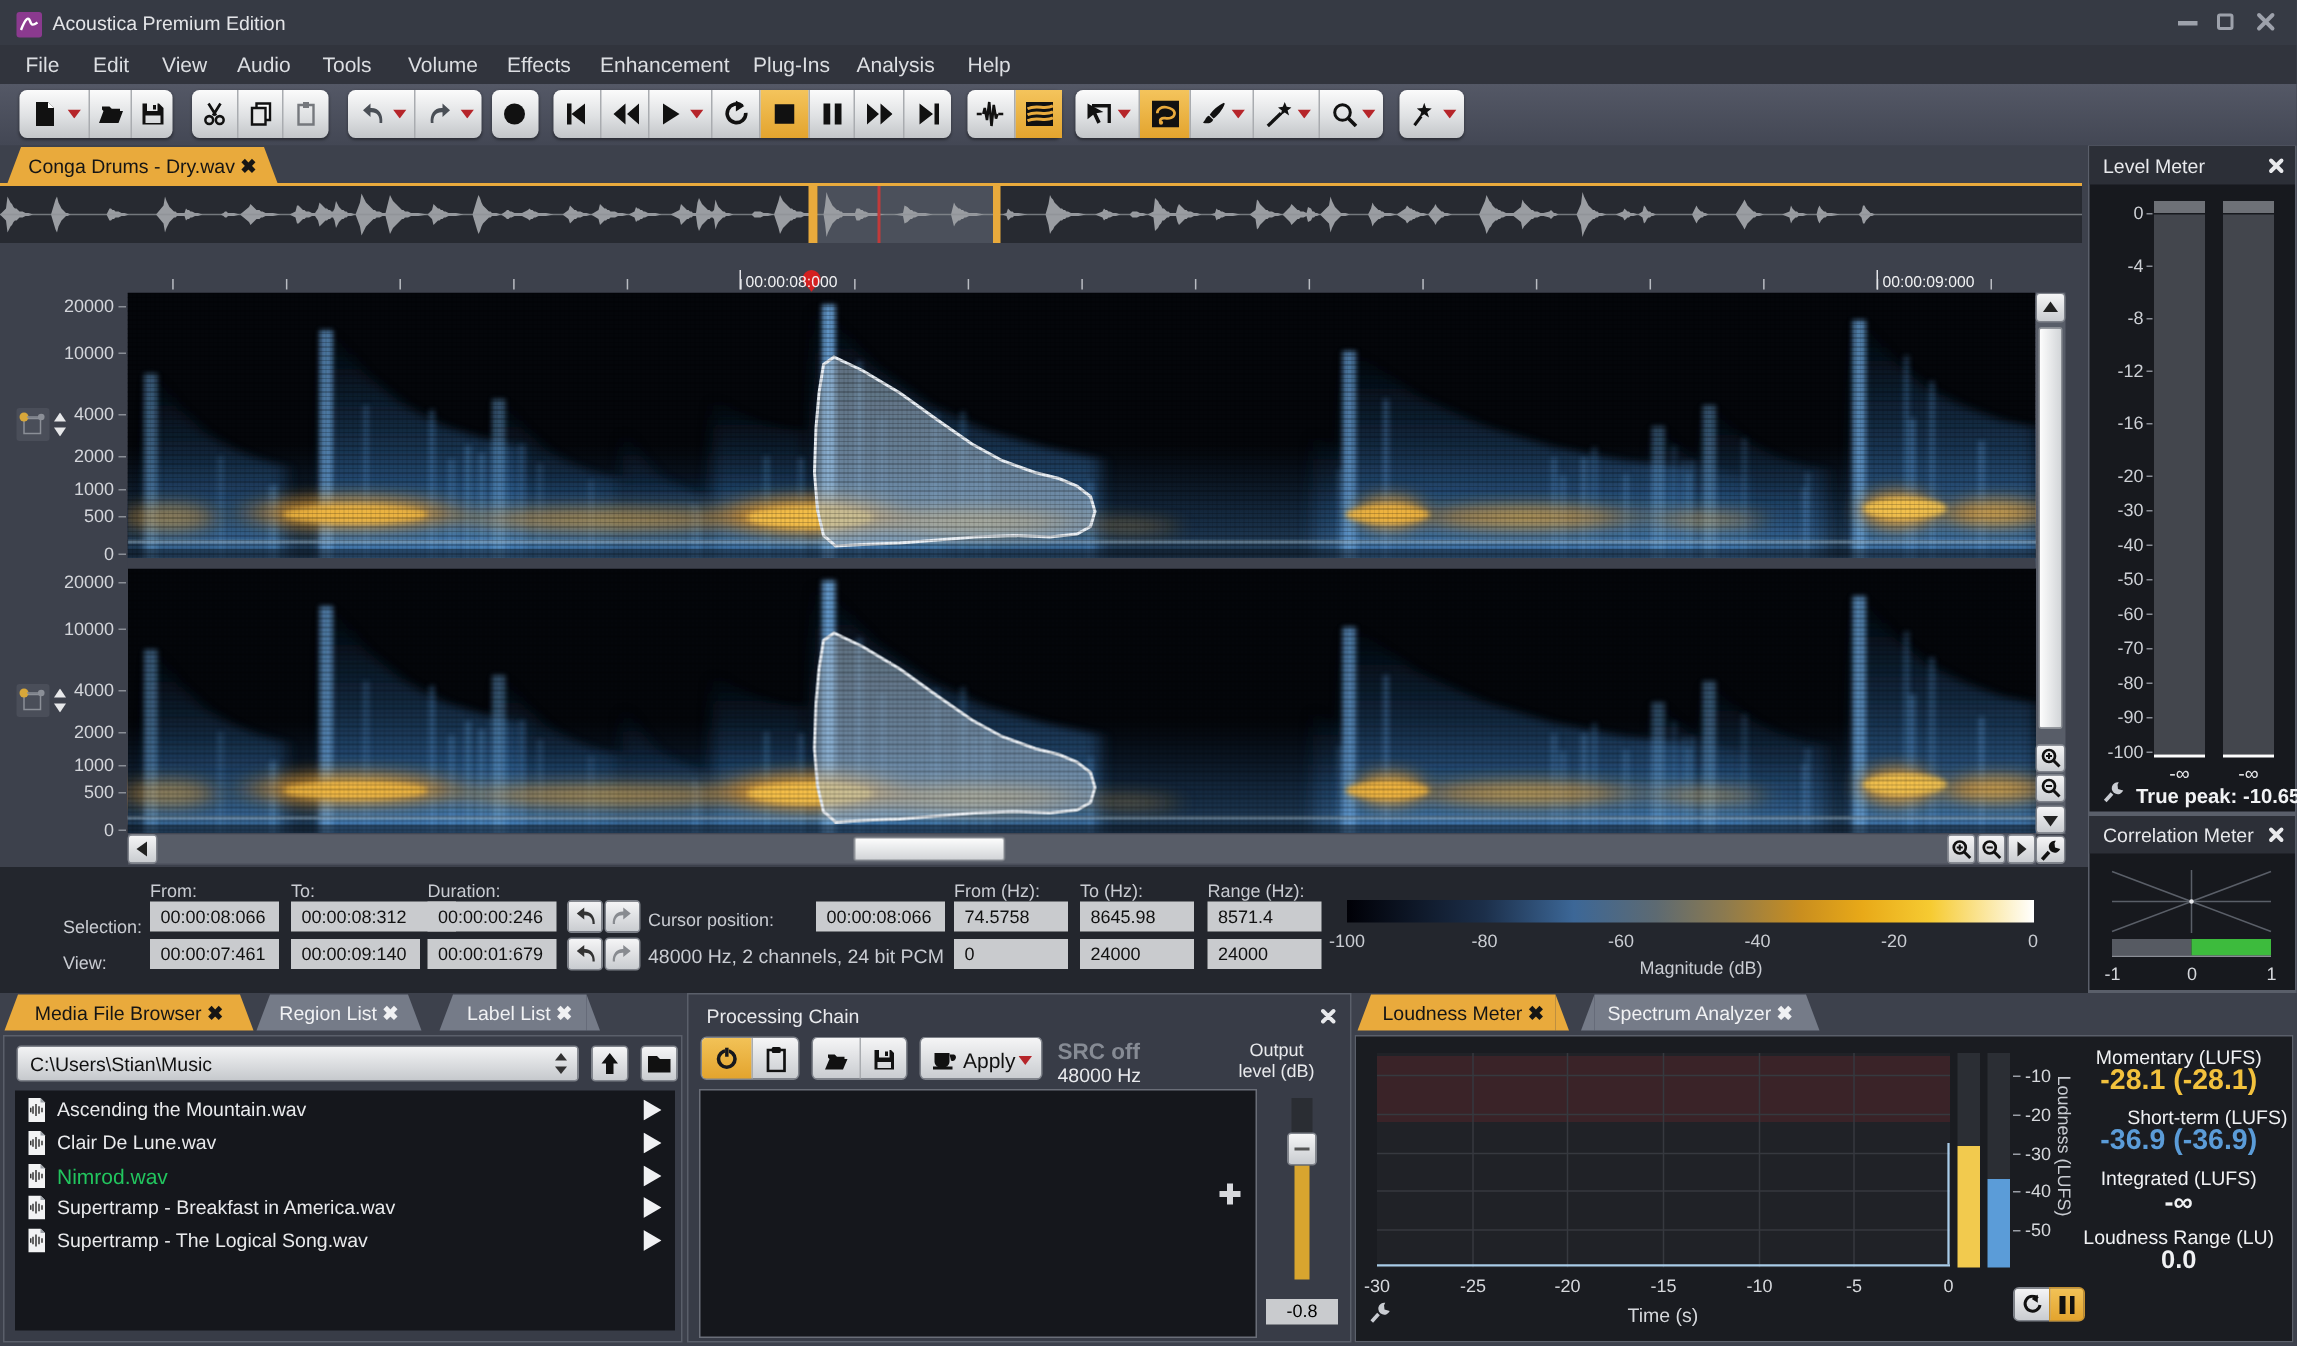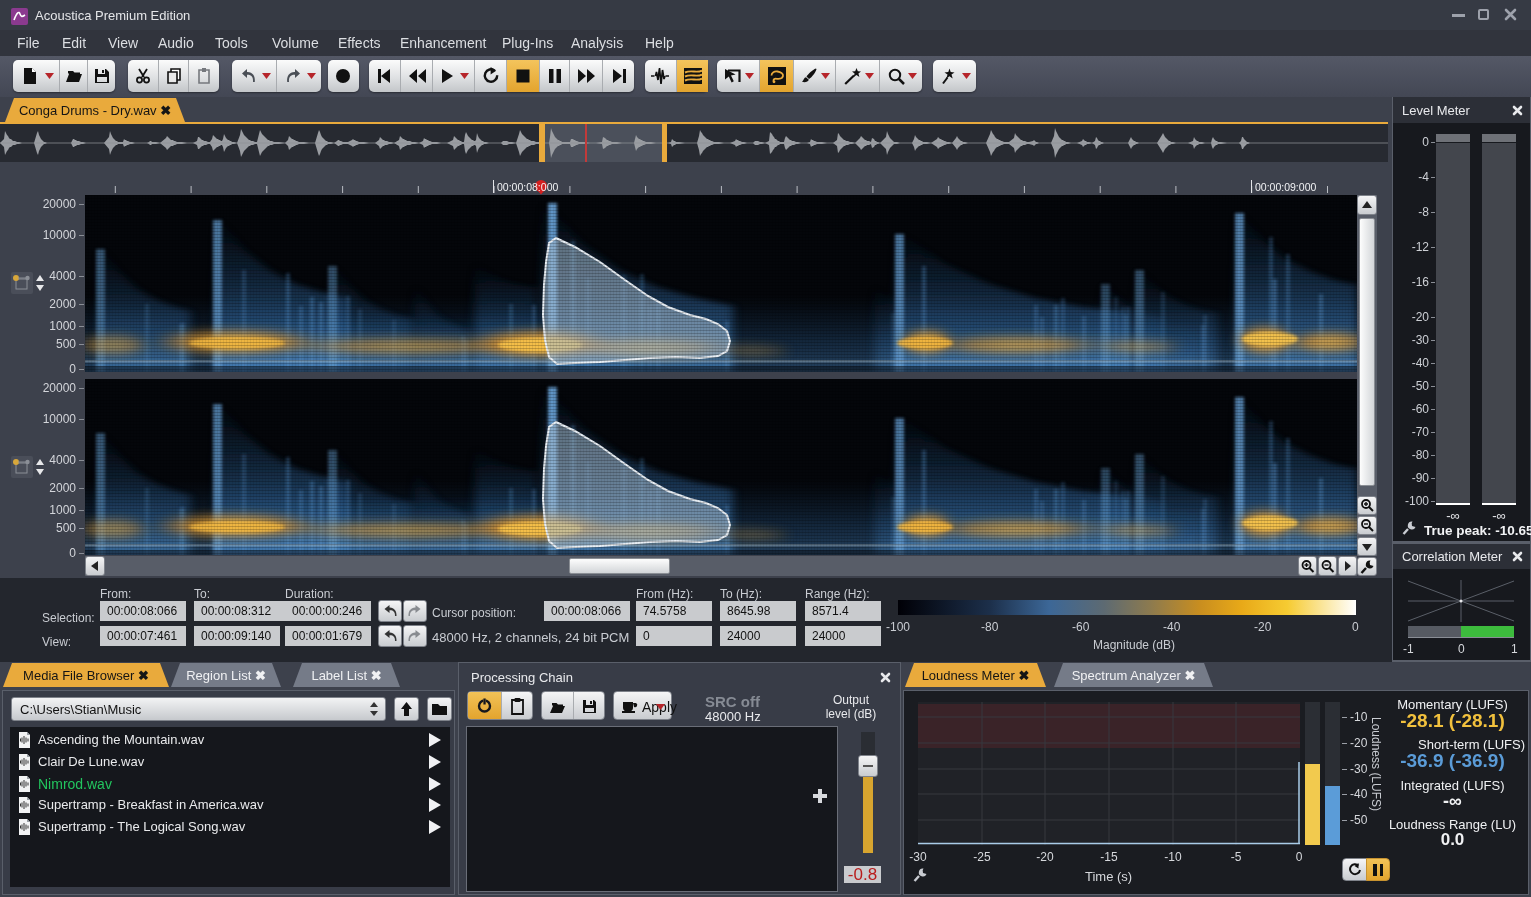--- a/index.html
+++ b/index.html
@@ -756,21 +756,21 @@
   </div>
   <div class="abs" style="left:82px;top:28px;width:64px;height:29px;background:linear-gradient(#f5f5f6,#c9ccd0);border:1px solid #7e828a;border-radius:4px">
     <svg class="ic" width="17" height="16" viewBox="0 0 17 16" style="position:absolute;left:7px;top:7px">
         <path d="M1,14 L4,7 H16 L13,14 Z M3,6 L3,4 H7.5 L9,5.5 H14 V7 H4 Z" fill="#111"></path>
       </svg>
     <div class="abs" style="left:31px;top:0;width:1px;height:27px;background:#a9acb0"></div>
     <svg class="ic" width="15" height="15" viewBox="0 0 15 15" style="position:absolute;left:40px;top:7px">
         <path d="M1,1 H12 L14,3 V14 H1 Z M4,1 V6 H11 V1 Z M8,2 H10 V5 H8 Z M3,9 H12 V13 H3 Z" fill="#111" fill-rule="evenodd"></path>
       </svg>
   </div>
-  <div class="abs" style="left:154px;top:28px;width:59px;height:29px;background:linear-gradient(#f5f5f6,#c9ccd0);border:1px solid #7e828a;border-radius:4px">
+  <div class="abs" style="left:154px;top:28px;width:82px;height:29px;background:linear-gradient(#f5f5f6,#c9ccd0);border:1px solid #7e828a;border-radius:4px">
     <svg class="ic" width="16" height="14" viewBox="0 0 16 14" style="position:absolute;left:8px;top:8px">
         <path d="M1,2 h10 v6 a5,4 0 0 1 -10,0 Z" fill="#111"></path>
         <path d="M11,3 h3 a2,2 0 0 1 -2,4 Z" fill="#111"></path>
         <rect x="0" y="11" width="13" height="2" fill="#111"></rect>
       </svg>
     <span style="position:absolute;left:28px;top:7px;color:#111;font-size:14px">Apply</span>
     <svg class="ic" width="9" height="6" viewBox="0 0 9 6" style="position:absolute;right:6px;top:12px">
         <path d="M0,0 L9,0 L4.5,6 Z" fill="#b6252a"></path>
       </svg>
   </div>
@@ -779,21 +779,21 @@
   <span style="position:absolute;left:364px;top:30px;width:56px;text-align:center;color:#e8e9ec;font-size:12px">Output<br>level (dB)</span>
   <div class="abs" style="left:7px;top:63px;width:372px;height:166px;background:#15171c;border:1px solid #6a6e78"></div>
 
 
   <div class="abs plus" style="left:354px;top:126px"></div>
   <div class="abs" style="left:402px;top:69px;width:14px;height:45px;background:#2a2d33"></div>
   <div class="abs" style="left:404px;top:114px;width:10px;height:76px;background:#d8a52f"></div>
   <div class="abs" style="left:399px;top:92px;width:20px;height:22px;background:linear-gradient(#f5f5f6,#c9ccd0);border:1px solid #7e828a;border-radius:3px">
       <div style="position:absolute;left:4px;top:9px;width:10px;height:2px;background:#555"></div>
     </div>
-  <div class="abs" style="left:385px;top:203px;width:37px;height:17px;background:#c9cbce;color:#b91c1c;font-size:17px;text-align:center;line-height:17px">-0.8</div>
+  <div class="abs" style="left:385px;top:203px;width:48px;height:17px;background:#c9cbce;color:#000000;font-size:12px;text-align:center;line-height:17px">-0.8</div>
 </div>
 
 <div class="abs tab" style="left:914px;top:663px;width:123px">Loudness Meter <b>✖</b></div>
 <div class="abs tab gray" style="left:1063px;top:663px;width:141px">Spectrum Analyzer <b>✖</b></div>
 <div class="abs" style="left:903px;top:690px;width:626px;height:205px;background:#1a1c21;border:1px solid #5a5f6a"></div>
 <div class="abs" style="left:918px;top:702px;width:382px;height:143px;background:#202227"></div>
 <div class="abs" style="left:918px;top:704px;width:382px;height:44px;background:#3a2328"></div>
 <svg class="ic abs" width="382" height="143" viewBox="0 0 382 143" style="left:918px;top:702px">
   <g stroke="#36393f">
       <line x1="0" y1="15" x2="382" y2="15"></line>

